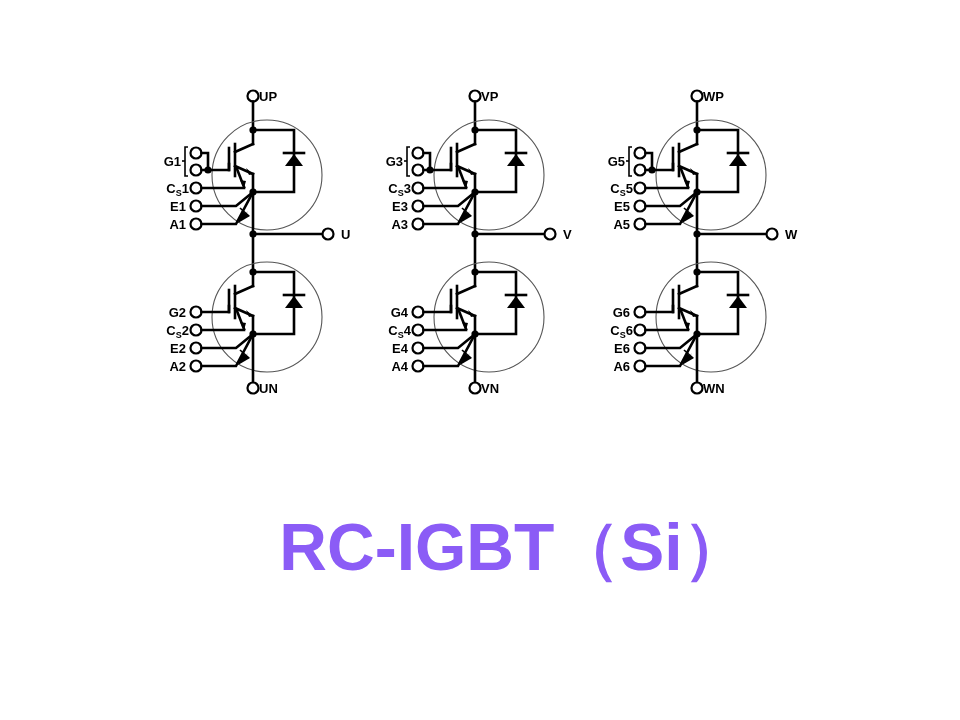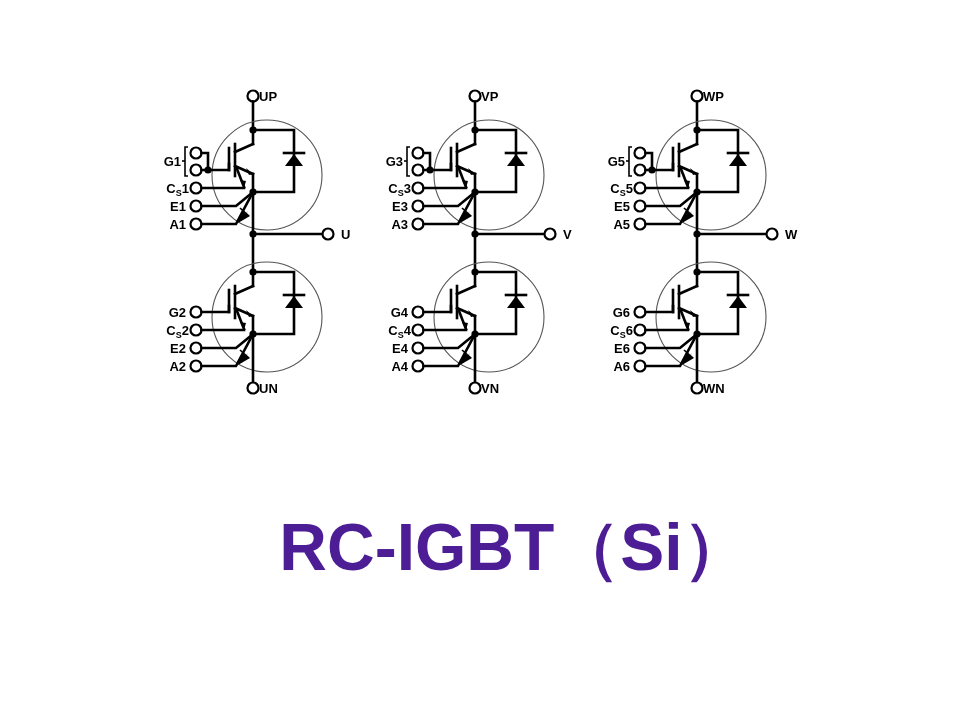--- a/index.html
+++ b/index.html
@@ -5,21 +5,21 @@
   html, body { margin: 0; padding: 0; background: #ffffff; }
   body { width: 960px; height: 720px; position: relative; overflow: hidden; font-family: "Liberation Sans", sans-serif; }
   #diagram { position: absolute; left: 0; top: 0; width: 960px; height: 720px; }
   .wire { stroke: #000; stroke-width: 2.6; fill: none; stroke-linecap: square; }
   .thin { stroke: #000; stroke-width: 1.6; fill: none; }
   .envelope { stroke: #555; stroke-width: 1.1; fill: none; }
   .term { stroke: #000; stroke-width: 2.2; fill: #fff; }
   .dot { fill: #000; }
   .lbl { font-family: "Liberation Sans", sans-serif; font-weight: bold; font-size: 13px; fill: #000; }
   .sub { font-size: 9px; }
-  #title { position: absolute; left: 0; width: 960px; top: 503px; text-align: center; font-family: "Liberation Sans", sans-serif; font-weight: bold; font-size: 66px; color: #4c1d95; letter-spacing: 0px; padding-left: 68px; box-sizing: border-box; }
+  #title { position: absolute; left: 0; width: 960px; top: 503px; text-align: center; font-family: "Liberation Sans", sans-serif; font-weight: bold; font-size: 66px; color: #8b5cf6; letter-spacing: 0px; padding-left: 68px; box-sizing: border-box; }
 </style>
 </head>
 <body>
 
 <svg id="diagram" xmlns="http://www.w3.org/2000/svg" width="960" height="720" viewBox="0 0 960 720">
     <g>
       <circle cx="253" cy="96" r="5.5" class="term"></circle>
       <text x="259" y="101" class="lbl" text-anchor="start">UP</text>
       <line x1="253" y1="101.5" x2="253" y2="130" class="wire"></line>
       <g>

